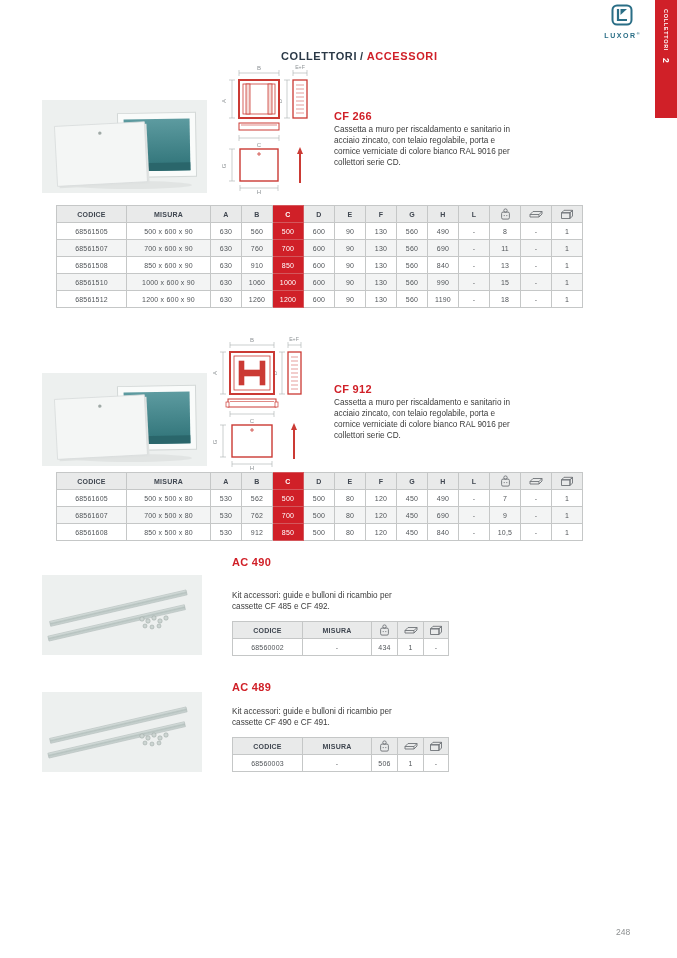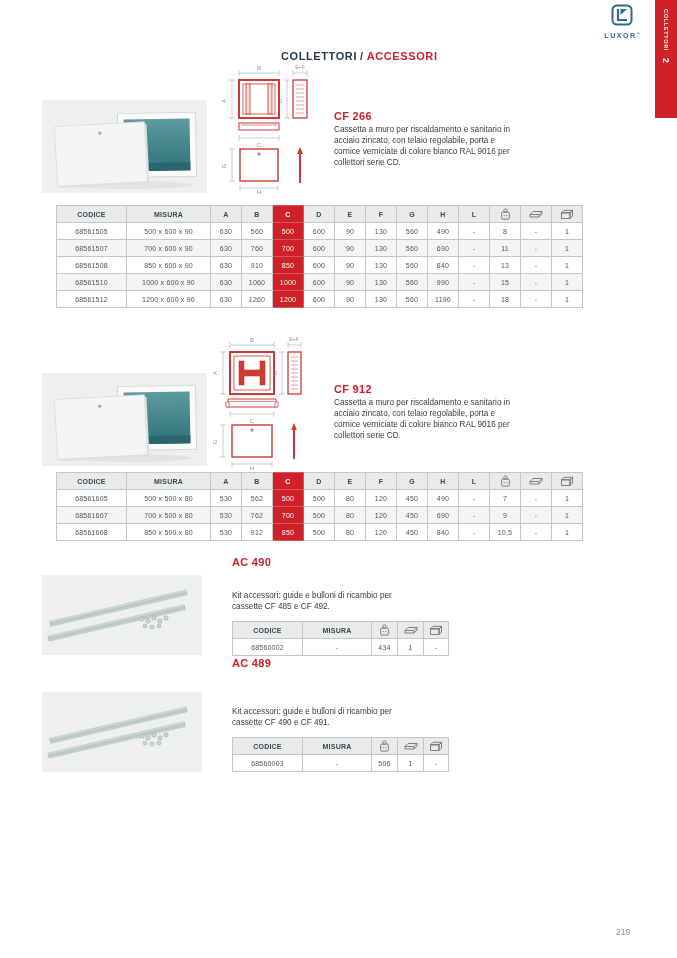--- a/index.html
+++ b/index.html
@@ -573,21 +573,21 @@
         <circle cx="106" cy="46" r="2.2"></circle>
         <circle cx="112" cy="43" r="2.2"></circle>
       <circle cx="118" cy="46" r="2.2"></circle>
         <circle cx="124" cy="43" r="2.2"></circle>
       <circle cx="103" cy="51" r="2"></circle>
         <circle cx="110" cy="52" r="2"></circle>
         <circle cx="117" cy="51" r="2"></circle>
     </g>
   </svg>
 
-  <div class="prod-code" style="left:232px;top:657px">AC 489</div>
+  <div class="prod-code" style="left:232px;top:681px">AC 489</div>
   <div class="desc" style="left:232px;top:706px;width:172px">Kit accessori: guide e bulloni di ricambio per cassette CF 490 e CF 491.</div>
 
   <table class="mini" style="left:232px;top:737px;width:216px">
     <colgroup>
       <col style="width:70px">
         <col style="width:69px">
       <col style="width:26px">
         <col style="width:26px">
         <col style="width:25px">
     </colgroup>
@@ -623,14 +623,14 @@
         <tr>
           <td>68560003</td>
           <td>-</td>
           <td>506</td>
           <td>1</td>
           <td>-</td>
         </tr>
       </tbody>
     </table>
 
-  <div class="page-num">219</div>
+  <div class="page-num">248</div>
 </div>
 
 </body></html>

